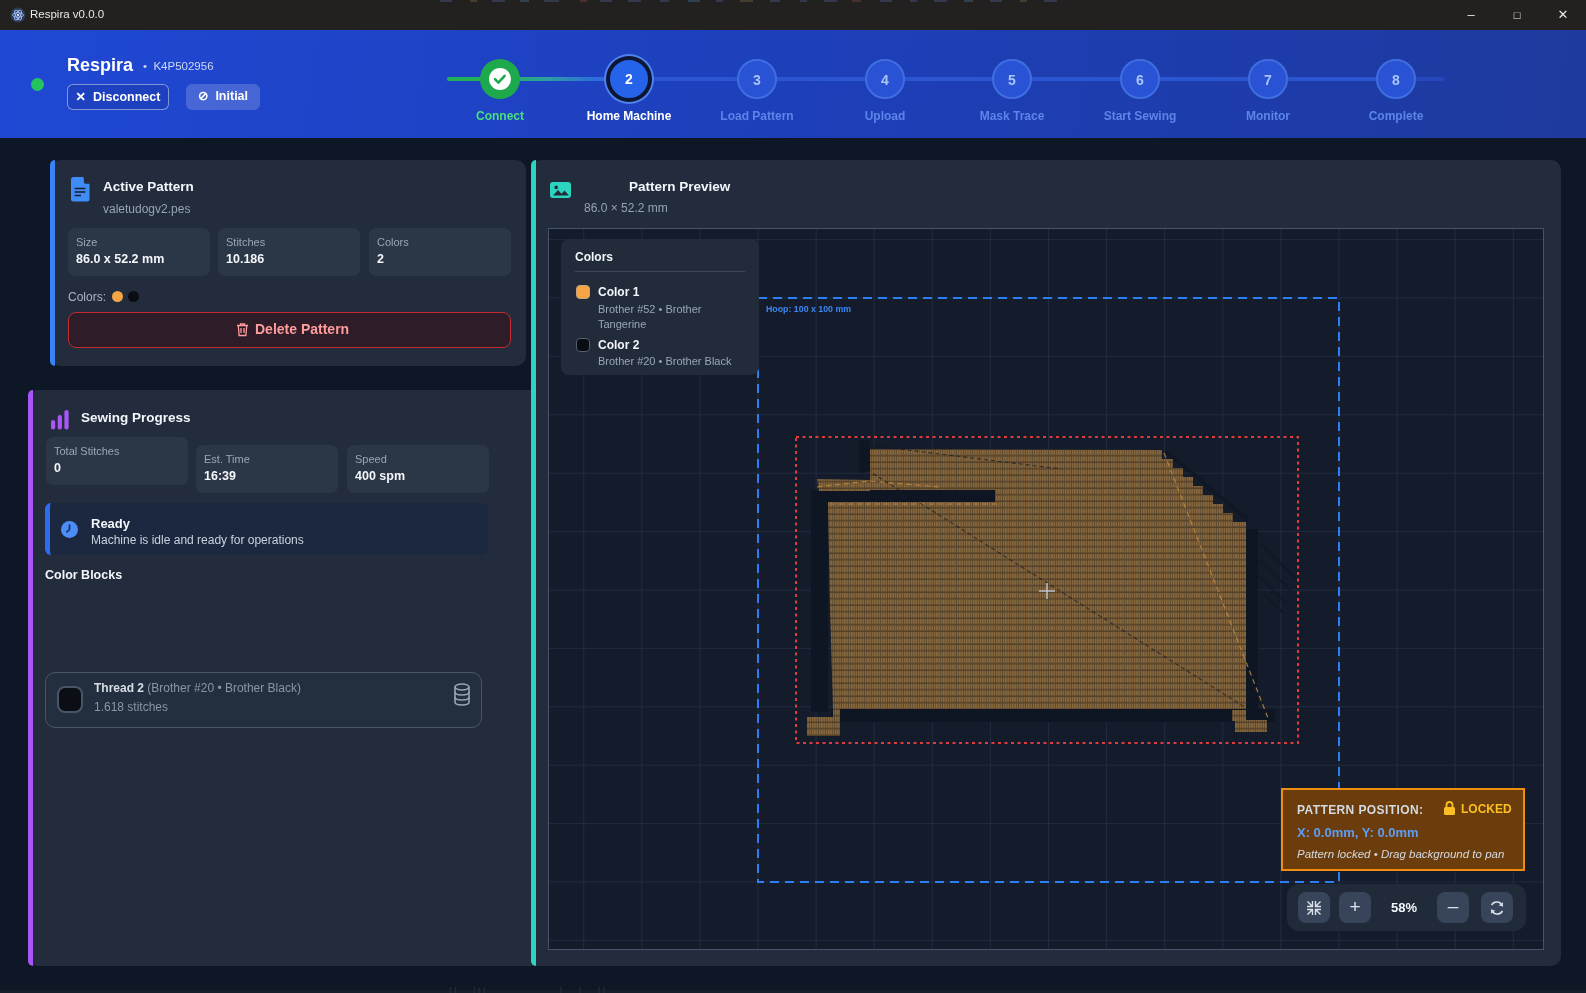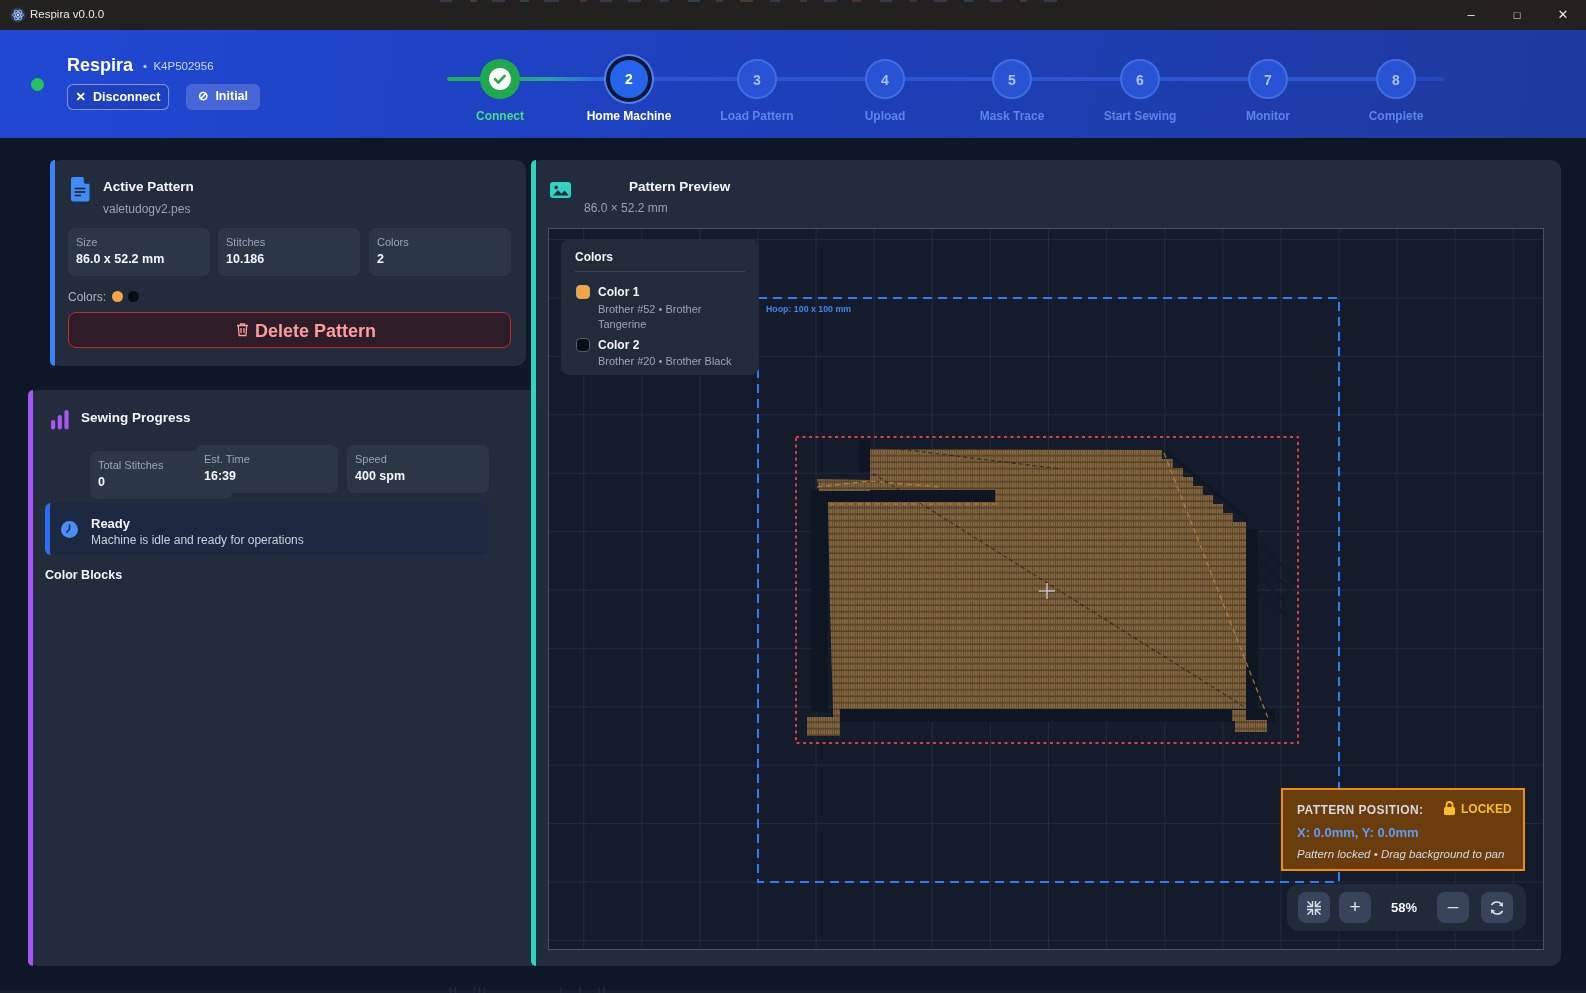--- a/index.html
+++ b/index.html
@@ -132,34 +132,34 @@
   <div class="abs" style="left:62px;top:131px;width:11px;height:11px;border-radius:50%;background:#f6a544;"></div>
   <div class="abs" style="left:78px;top:131px;width:11px;height:11px;border-radius:50%;background:#0a0d14;"></div>
   <div class="abs" style="left:18px;top:152px;width:443px;height:36px;border:1.5px solid #c22b2b;border-radius:8px;background:#2e1c28;"></div>
   <svg class="abs" style="left:186px;top:162px" width="13" height="15" viewBox="0 0 13 15">
     <g fill="none" stroke="#ff9d9d" stroke-width="1.3">
       <path d="M1 3.5h11M4.5 3.5V1.8h4v1.7M2.3 3.5l.8 10h6.8l.8-10"></path>
       <line x1="5" y1="6" x2="5" y2="11"></line>
         <line x1="8" y1="6" x2="8" y2="11"></line>
     </g>
   </svg>
-  <div class="abs" style="left:205px;top:161px;color:#ff9d9d;font-size:18px;font-weight:bold;">Delete Pattern</div>
+  <div class="abs" style="left:205px;top:161px;color:#ff9d9d;font-size:14px;font-weight:bold;">Delete Pattern</div>
 </div>
 
 <div class="card" style="left:28px;top:390px;width:536px;height:576px;">
   <div class="edge" style="background:#a855f7;"></div>
   <svg class="abs" style="left:21px;top:19px" width="22" height="22" viewBox="0 0 22 22">
     <g fill="#a958f7">
         <rect x="2" y="11" width="4.2" height="9.5" rx="2.1"></rect>
         <rect x="8.7" y="6" width="4.2" height="14.5" rx="2.1"></rect>
         <rect x="15.4" y="1" width="4.2" height="19.5" rx="2.1"></rect>
       </g>
   </svg>
   <div class="cardtitle abs" style="left:53px;top:20px;">Sewing Progress</div>
-  <div class="statbox" style="left:18px;top:61px;margin-left:44px;">
+  <div class="statbox" style="left:18px;top:47px;">
       <div class="lbl">Total Stitches</div>
       <div class="val">0</div>
     </div>
   <div class="statbox" style="left:168px;top:55px;">
       <div class="lbl">Est. Time</div>
       <div class="val">16:39</div>
     </div>
   <div class="statbox" style="left:319px;top:55px;">
       <div class="lbl">Speed</div>
       <div class="val">400 spm</div>
@@ -169,20 +169,33 @@
   <svg class="abs" style="left:33px;top:131px" width="17" height="17" viewBox="0 0 17 17">
     <circle cx="8.5" cy="8.5" r="8.5" fill="#4c8cf5"></circle>
     <path d="M8.5 4.2v4.3l-2.6 2.4" stroke="#15305e" stroke-width="1.7" fill="none" stroke-linecap="round" stroke-linejoin="round"></path>
   </svg>
   <div class="abs" style="left:63px;top:126px;color:#f3f6fa;font-size:13px;font-weight:bold;">Ready</div>
   <div class="abs" style="left:63px;top:143px;color:#c9d2de;font-size:12px;">Machine is idle and ready for operations</div>
 
   <div class="abs" style="left:17px;top:178px;color:#f3f6fa;font-size:12.5px;font-weight:bold;">Color Blocks</div>
 
 
+  <div class="abs" style="left:17px;top:282px;width:437px;height:56px;border:1.5px solid #49566a;border-radius:10px;background:#232e3e;">
+    <div class="abs" style="left:11px;top:13px;width:26px;height:27px;border-radius:8px;background:#0b0e15;border:2px solid #49566a;"></div>
+    <div class="abs" style="left:48px;top:8px;font-size:12px;color:#8b95a5;"><span style="color:#d7dde6;font-weight:bold;">Thread 2</span> (Brother #20 • Brother Black)</div>
+    <div class="abs" style="left:48px;top:27px;font-size:12px;color:#8b95a5;">1.618 stitches</div>
+    <svg class="abs" style="left:407px;top:10px" width="18" height="24" viewBox="0 0 18 24">
+      <g fill="none" stroke="#9aa4b2" stroke-width="1.6">
+      <ellipse cx="9" cy="4" rx="7" ry="3"></ellipse>
+      <path d="M2 4v5c0 1.7 3.1 3 7 3s7-1.3 7-3V4"></path>
+      <path d="M2 9v5c0 1.7 3.1 3 7 3s7-1.3 7-3V9"></path>
+      <path d="M2 14v5c0 1.7 3.1 3 7 3s7-1.3 7-3v-5"></path>
+      </g>
+    </svg>
+  </div>
 </div>
 
 <div class="card" style="left:531px;top:160px;width:1030px;height:806px;">
   <div class="edge" style="background:#2dd4bf;"></div>
   <svg class="abs" style="left:19px;top:22px" width="21" height="16" viewBox="0 0 21 16">
     <rect width="21" height="16" rx="3" fill="#2dd4bf"></rect>
     <circle cx="6.2" cy="5.4" r="1.8" fill="#232c3b"></circle>
     <path d="M3 13.5l5-5.5 3.5 3.8 3-3.3 4 4.5v.5z" fill="#232c3b"></path>
   </svg>
   <div class="cardtitle abs" style="left:53px;top:19px;padding-left:45px;">Pattern Preview</div>

